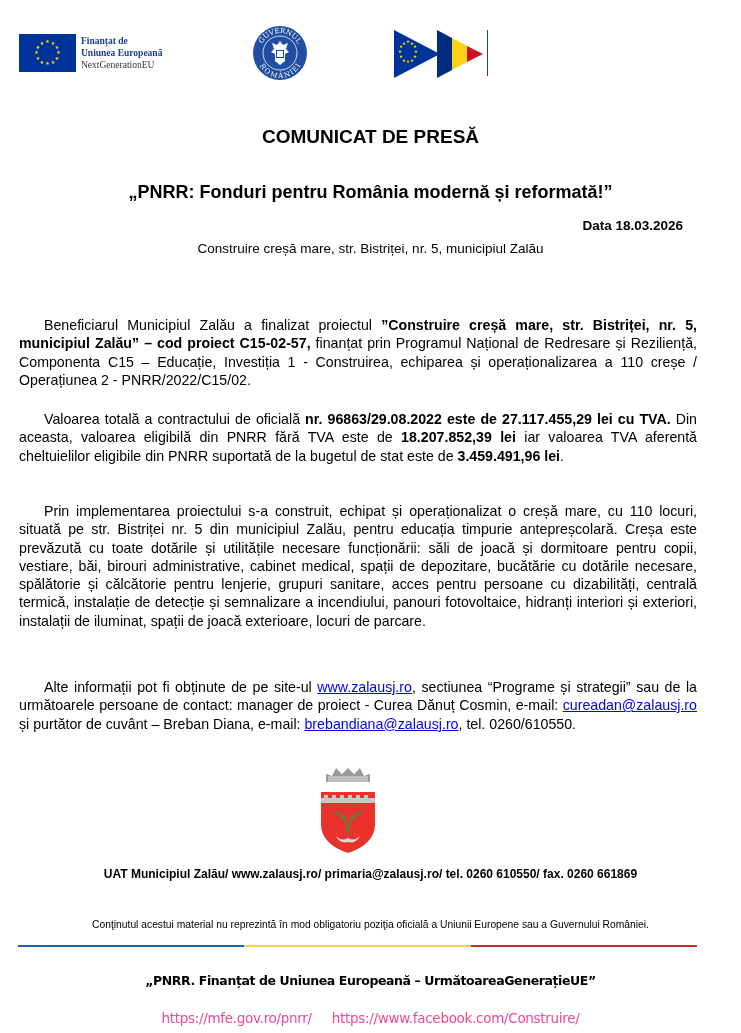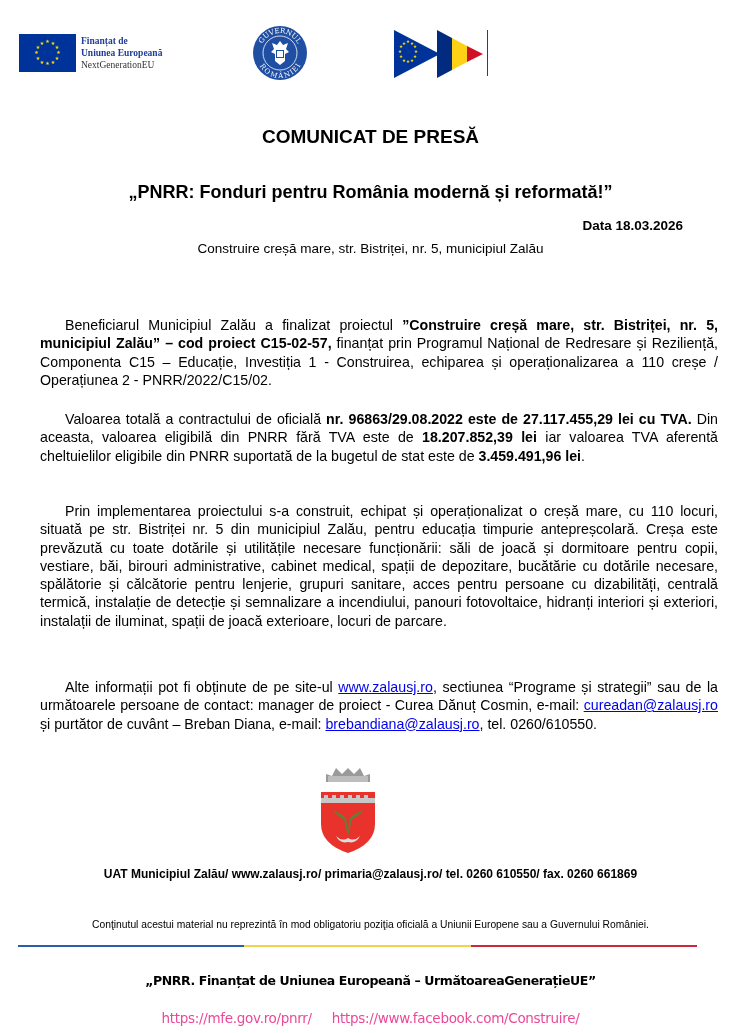--- a/index.html
+++ b/index.html
@@ -15,21 +15,21 @@
   .pnrr-mark { left: 392px; top: 28px; width: 100px; height: 52px; }
   .pnrr-sep { left: 487px; top: 30px; width: 1px; height: 46px; background: #1f3d99; }
   .pnrr-text { left: 491px; top: 33px; font-size: 14.5px; line-height: 19px; color: #1f3d99; font-weight: bold; font-family: "DejaVu Sans", sans-serif; letter-spacing: -0.3px; }
 
   .center { left: 0; width: 741px; text-align: center; }
   .h1 { top: 126px; font-weight: bold; font-size: 19px; }
   .h2 { top: 182px; font-weight: bold; font-size: 18px; }
   .date { right: 58px; top: 218px; font-weight: bold; font-size: 13.5px; }
   .h3 { top: 241px; font-weight: normal; font-size: 13.5px; }
 
-  .para { left: 19px; width: 678px; font-size: 14.2px; line-height: 18.3px; text-align: justify; text-indent: 25px; margin-left: 21px; }
+  .para { left: 19px; width: 678px; font-size: 14.2px; line-height: 18.3px; text-align: justify; text-indent: 25px; }
   .p1 { top: 316px; }
   .p2 { top: 410px; }
   .p3 { top: 502px; }
   .p4 { top: 678px; }
   .para b { font-weight: bold; }
   .para a { color: #0000ee; text-decoration: underline; }
 
   .crest { left: 318px; top: 766px; width: 60px; height: 88px; }
   .uat { top: 867px; font-weight: bold; font-size: 12px; }
   .disclaimer { top: 904px; font-size: 10.3px; margin-top: 15px; }

